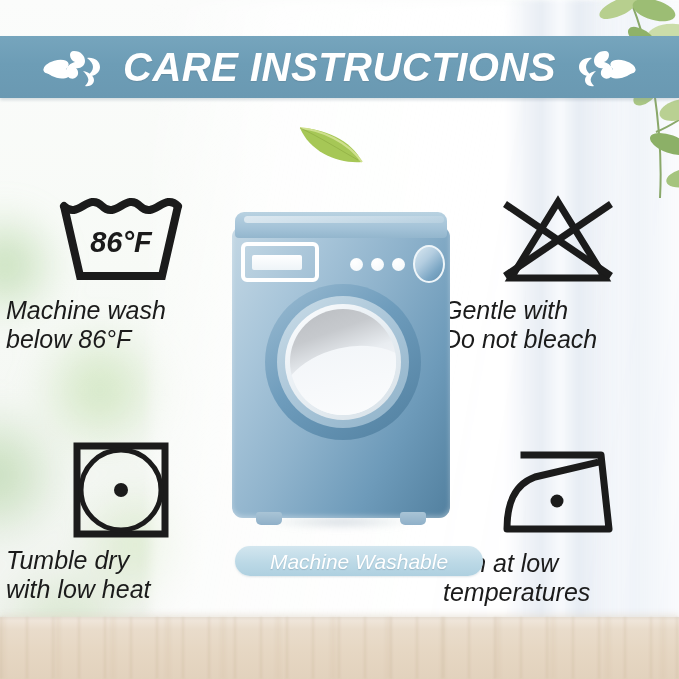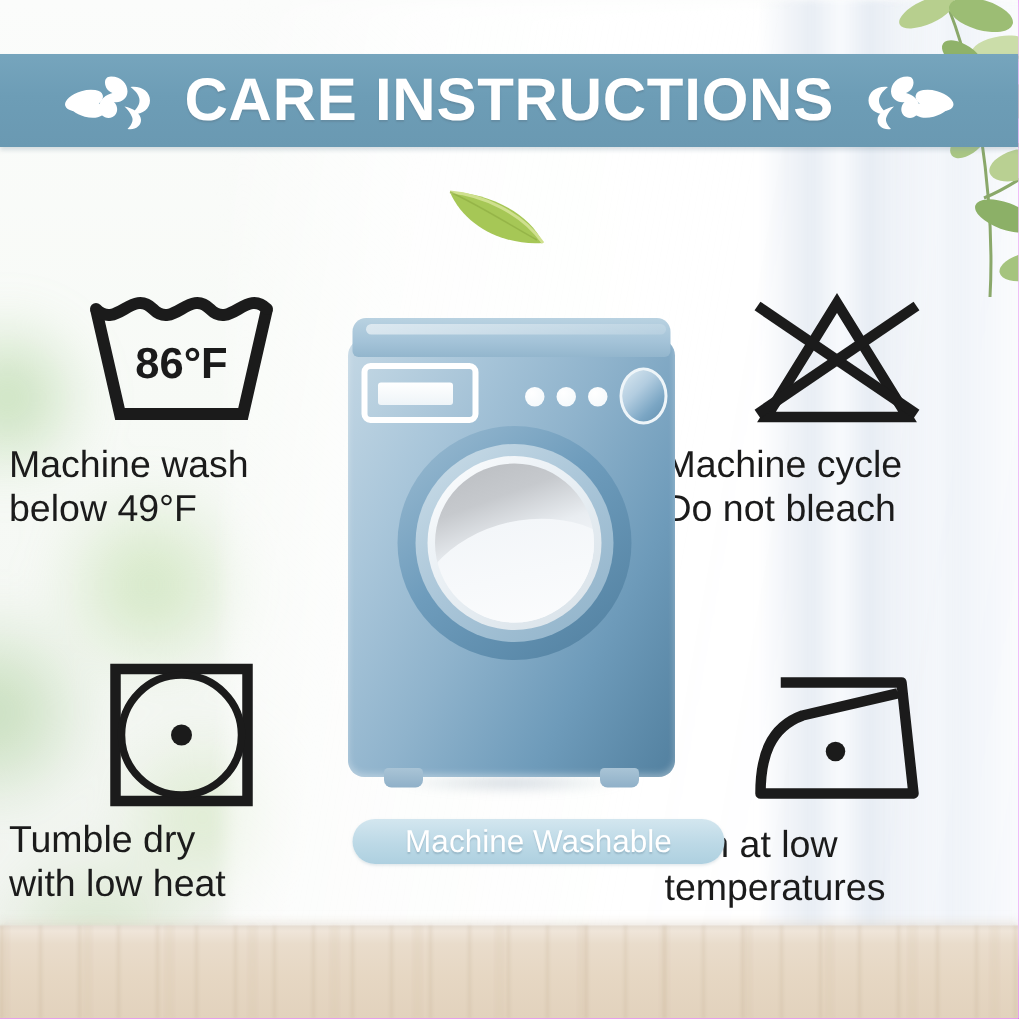--- a/index.html
+++ b/index.html
@@ -1,21 +1,21 @@
 <!DOCTYPE html>
 <html><head>
 <meta charset="utf-8">
 <style>
   html,body{margin:0;padding:0;}
   body{
     width:679px;height:679px;overflow:hidden;
     font-family:"Liberation Sans","DejaVu Sans",sans-serif;
     background:#ffffff;
   }
-  .stage{position:relative;width:679px;height:679px;overflow:hidden;background:#d946ef;}
+  .stage{position:relative;width:679px;height:679px;overflow:hidden;background:#86efac;font-style:italic;}
 
   
   .bg-base{position:absolute;inset:0;background:
      linear-gradient(to bottom,#fbfcfb 0%,#f7faf6 40%,#f4f7f3 70%,#f2f4f1 100%);}
   .bg-green-left{position:absolute;left:-70px;top:120px;width:330px;height:520px;
      background:
       radial-gradient(closest-side,rgba(150,198,126,.55),rgba(150,198,126,0) 70%) -10px 60px/170px 170px no-repeat,
       radial-gradient(closest-side,rgba(172,212,140,.50),rgba(172,212,140,0) 70%) 70px 170px/200px 200px no-repeat,
       radial-gradient(closest-side,rgba(133,186,108,.45),rgba(133,186,108,0) 70%) -40px 250px/210px 210px no-repeat,
       radial-gradient(closest-side,rgba(190,220,160,.45),rgba(190,220,160,0) 70%) 110px 330px/190px 190px no-repeat,
@@ -185,32 +185,32 @@
 
   <div class="cell" id="cell-wash">
     <div class="glyph">
       <svg width="150" height="100" viewBox="0 0 150 100">
         <path d="M18 16 L34 86 L116 86 L132 16" fill="none" stroke="#1b1b1b" stroke-width="8" stroke-linejoin="miter"></path>
         <path d="M18 16 C32 30 42 2 56 16 C70 30 80 2 94 16 C108 30 118 2 132 16" fill="none" stroke="#1b1b1b" stroke-width="8" stroke-linecap="round"></path>
         <text x="75" y="62" text-anchor="middle" font-family="Liberation Sans, sans-serif" font-size="29" font-weight="bold" fill="#1b1b1b">86°F</text>
       </svg>
     </div>
     <div class="cap">Machine wash
-below 49°F</div>
+below 86°F</div>
   </div>
 
   <div class="cell" id="cell-bleach">
     <div class="glyph">
       <svg width="150" height="100" viewBox="0 0 150 100">
         <path d="M75 12 L122 88 L28 88 Z" fill="none" stroke="#1b1b1b" stroke-width="7" stroke-linejoin="miter"></path>
         <line x1="22" y1="14" x2="128" y2="86" stroke="#1b1b1b" stroke-width="7"></line>
         <line x1="128" y1="14" x2="22" y2="86" stroke="#1b1b1b" stroke-width="7"></line>
       </svg>
     </div>
-    <div class="cap">Machine cycle
+    <div class="cap">Gentle with
 Do not bleach</div>
   </div>
 
   <div class="cell" id="cell-iron">
     <div class="glyph">
       <svg width="150" height="100" viewBox="0 0 150 100">
         <path d="M41 12 L118 12 L126 86 L24 86 C24 62 30 42 52 34 L112 20" fill="none" stroke="#1b1b1b" stroke-width="7" stroke-linejoin="round" stroke-linecap="square"></path>
         <circle cx="74" cy="58" r="6.5" fill="#1b1b1b"></circle>
       </svg>
     </div>

